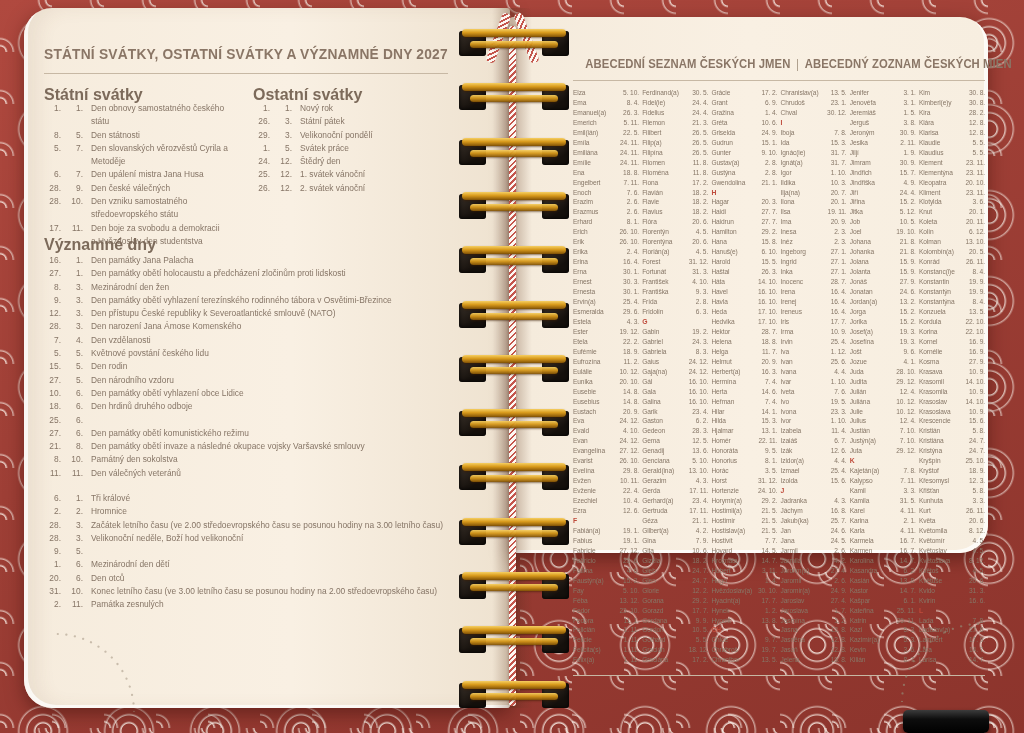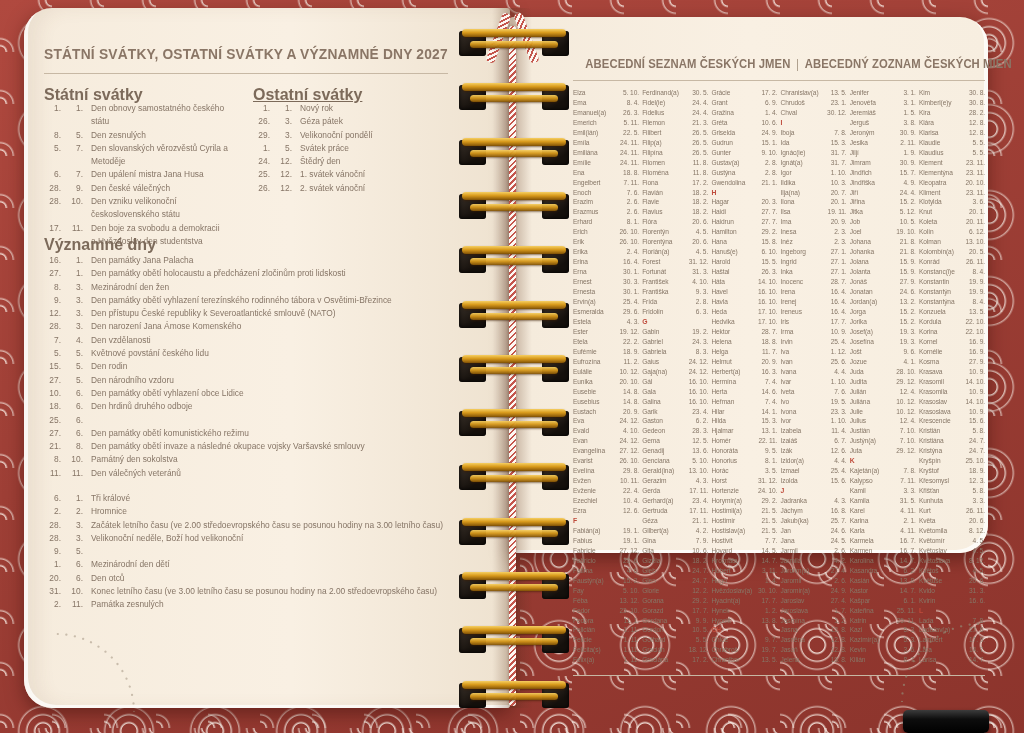--- a/index.html
+++ b/index.html
@@ -48,21 +48,21 @@
   .band{position:absolute;left:903px;top:710px;width:86px;height:23px;border-radius:5px;
     background:linear-gradient(to bottom,#3c3c3c,#0d0d0d 40%,#000);box-shadow:0 2px 4px rgba(0,0,0,.5);z-index:6;}
   .corner-arc{position:absolute;opacity:.75;}
   .arc-right{left:900px;top:622px;}
   .arc-left{left:32px;top:624px;opacity:.45;}
   
   .lp-title{position:absolute;left:20px;top:38px;font-size:14.5px;font-weight:bold;color:#8a7666;
     letter-spacing:.2px;transform:scaleX(.95);transform-origin:left;white-space:nowrap;}
   .lp-hr{position:absolute;left:20px;top:65px;width:404px;height:1px;background:#c7b8a4;}
   .sec-head{position:absolute;font-size:16px;font-weight:bold;color:#7c6a5a;}
-  .h-statni{left:20px;top:78px;} .h-ostatni{left:229px;top:78px;text-decoration:underline;} .h-vyznamne{left:20px;top:228px;}
+  .h-statni{left:20px;top:78px;} .h-ostatni{left:229px;top:78px;} .h-vyznamne{left:20px;top:228px;}
   .h-list{position:absolute;font-size:8.4px;color:#867566;line-height:13.3px;}
   #statni-list{left:20px;top:94px;width:200px;}
   #ostatni-list{left:229px;top:94px;width:190px;}
   #vyznamne-list-1{left:20px;top:246px;width:408px;}
   #vyznamne-list-2{left:20px;top:484px;width:408px;}
   .h-row{display:grid;grid-template-columns:17px 14px 1fr;column-gap:8px;}
   .h-row .d,.h-row .m{text-align:right;}
   
   .rp-title{position:absolute;left:63px;top:40px;width:412px;text-align:center;font-size:12px;font-weight:bold;
     color:#8a7666;white-space:nowrap;transform:scaleX(.94);transform-origin:center;letter-spacing:.1px;}
@@ -88,41 +88,41 @@
   <div class="sec-head h-ostatni">Ostatní svátky</div>
   <div class="h-list" id="statni-list">
       <div class="h-row">
         <span class="d">1.</span>
         <span class="m">1.</span>
         <span class="t">Den obnovy samostatného českého státu</span>
       </div>
       <div class="h-row">
         <span class="d">8.</span>
         <span class="m">5.</span>
-        <span class="t">Den zesnulých</span>
+        <span class="t">Den státnosti</span>
       </div>
       <div class="h-row">
         <span class="d">5.</span>
         <span class="m">7.</span>
         <span class="t">Den slovanských věrozvěstů Cyrila a Metoděje</span>
       </div>
       <div class="h-row">
         <span class="d">6.</span>
         <span class="m">7.</span>
         <span class="t">Den upálení mistra Jana Husa</span>
       </div>
       <div class="h-row">
         <span class="d">28.</span>
         <span class="m">9.</span>
         <span class="t">Den české válečných</span>
       </div>
       <div class="h-row">
         <span class="d">28.</span>
         <span class="m">10.</span>
-        <span class="t">Den vzniku velikonoční československého státu</span>
+        <span class="t">Den vzniku samostatného středoevropského státu</span>
       </div>
       <div class="h-row">
         <span class="d">17.</span>
         <span class="m">11.</span>
         <span class="t">Den boje za svobodu a demokracii</span>
       </div>
       <div class="h-row">
         <span class="d"></span>
         <span class="m"></span>
         <span class="t">a Hvězdoslav den studentstva</span>
@@ -130,21 +130,21 @@
     </div>
   <div class="h-list" id="ostatni-list">
       <div class="h-row">
         <span class="d">1.</span>
         <span class="m">1.</span>
         <span class="t">Nový rok</span>
       </div>
       <div class="h-row">
         <span class="d">26.</span>
         <span class="m">3.</span>
-        <span class="t">Géza pátek</span>
+        <span class="t">Státní pátek</span>
       </div>
       <div class="h-row">
         <span class="d">29.</span>
         <span class="m">3.</span>
         <span class="t">Velikonoční pondělí</span>
       </div>
       <div class="h-row">
         <span class="d">1.</span>
         <span class="m">5.</span>
         <span class="t">Svátek práce</span>

